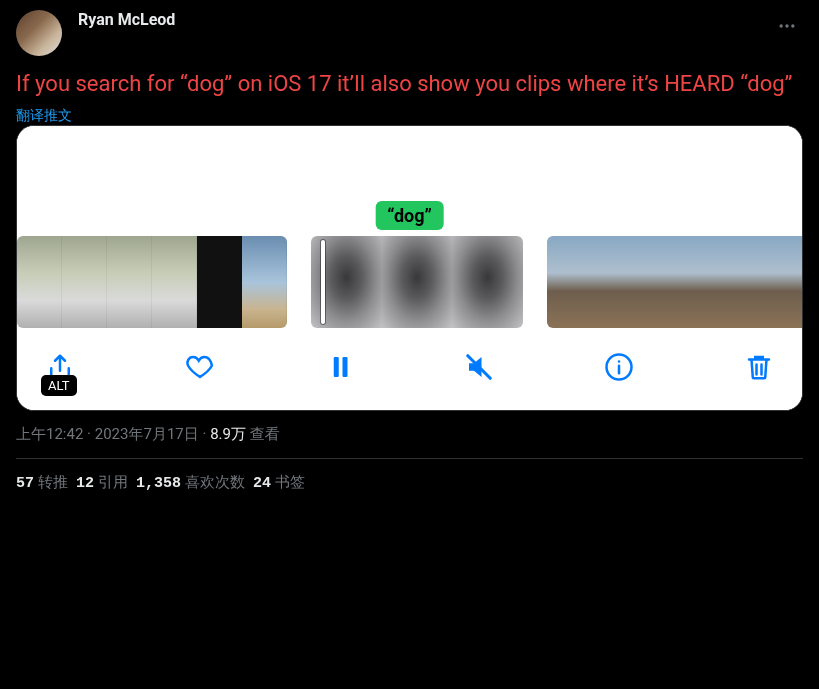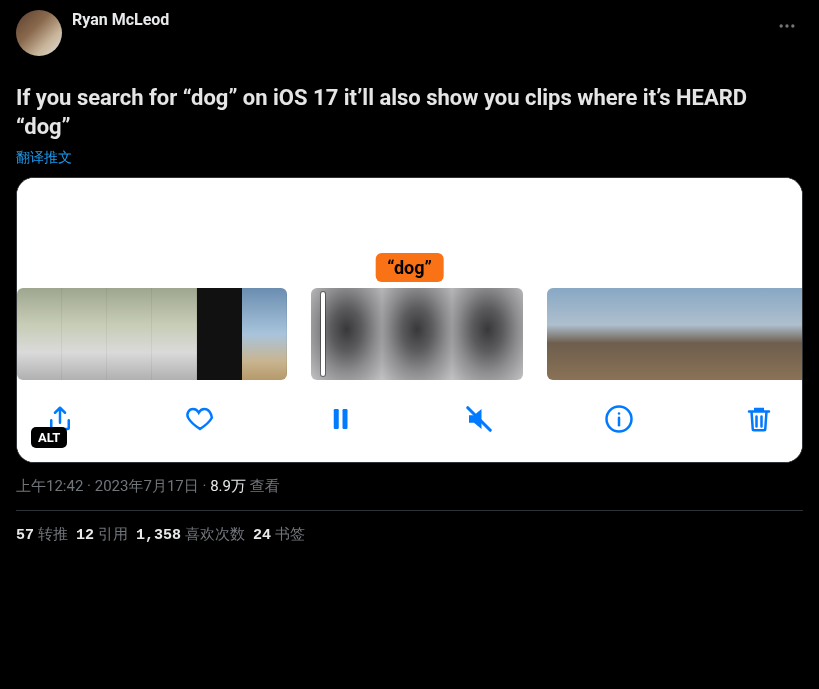--- a/index.html
+++ b/index.html
@@ -5,40 +5,40 @@
   * { box-sizing: border-box; margin: 0; padding: 0; }
   body {
     background: #000;
     color: #e7e9ea;
     font-family: -apple-system, BlinkMacSystemFont, "Segoe UI", Roboto, Helvetica, Arial, sans-serif;
     width: 819px;
     height: 689px;
     overflow: hidden;
     padding: 10px 16px;
   }
-  .header { display: flex; align-items: flex-start; gap: 10px; }
+  .header { display: flex; align-items: flex-start; gap: 16px; }
   .avatar {
     width: 46px; height: 46px; border-radius: 50%;
     background: linear-gradient(135deg,#5a3e2e 0%,#8a6a4e 40%,#c8b49a 70%,#dedede 100%);
     flex: none;
   }
   .name-block { flex: 1; }
   .display-name { font-weight: 700; font-size: 16px; color: #e7e9ea; }
   .handle { color: #71767b; font-size: 15px; }
   .more-btn { color: #71767b; padding: 6px; cursor: pointer; }
-  .tweet-text { font-size: 22px; line-height: 1.3; margin: 28px 0 6px; color: #e5e5e5; font-weight: 700; }
-  .translate-link { color: #1d9bf0; font-size: 14px; cursor: pointer; display: inline-block; margin-bottom: 10px; }
+  .tweet-text { font-size: 22px; line-height: 1.3; margin: 14px 0 6px; color: #ef4444; font-weight: 400; }
+  .translate-link { color: #1d9bf0; font-size: 14px; cursor: pointer; display: inline-block; margin-bottom: 0; }
   .media-card {
     background: #fff; border-radius: 18px; overflow: hidden; width: 100%;
     border: 1px solid #2f3336; position: relative;
   }
   .white-space { height: 110px; background: #fff; position: relative; }
   .dog-label {
     position: absolute; left: 50%; transform: translateX(-50%); bottom: 6px;
-    background: #f97316; color: #000; font-weight: 700; font-size: 18px;
+    background: #22c55e; color: #000; font-weight: 700; font-size: 18px;
     padding: 4px 12px; border-radius: 6px;
   }
   .tick { position:absolute; bottom:-6px; left:50%; transform:translateX(18px); width:20px; height:6px; background:#ffcc00; border-radius:2px;}
   .timeline { display: flex; gap: 24px; padding: 0 0 12px; background: #fff; height: 96px; align-items:stretch;}
   .clip-group { display: flex; height: 92px; border-radius: 6px; overflow: hidden; }
   .clip-group.g1 { flex: 0 0 270px; }
   .clip-group.g2 { flex: 0 0 212px; position:relative;}
   .clip-group.g3 { flex: 0 0 260px; }
   .frame { flex: 1; background-size: cover; background-position: center; }
   .g1 .frame { background: linear-gradient(180deg,#9fa68f 0%,#c7cdb6 40%,#dadada 70%,#b0b0b0 100%); border-right:1px solid rgba(0,0,0,0.05);}
@@ -47,22 +47,22 @@
   .g2 .frame { background: radial-gradient(ellipse at 50% 45%, #38383a 0%, #5b5b5e 30%, #8d8d90 60%, #c3c3c6 100%);}
   .g3 .frame { background: linear-gradient(180deg,#88a8c4 0%, #aebfce 40%, #6e5e4d 60%, #8a7256 100%);}
   .playhead { position:absolute; left:10px; top:4px; bottom:4px; width:4px; background:#fff; border-radius:3px; box-shadow:0 0 0 1px rgba(0,0,0,0.4);}
   .toolbar {
     display: flex; justify-content: space-between; align-items: center;
     padding: 18px 26px 26px; background: #fff;
   }
   .tool-btn { width: 34px; height: 34px; display:flex; align-items:center; justify-content:center; cursor:pointer; color:#007aff; }
   .tool-btn svg { width: 30px; height: 30px; stroke: #007aff; fill: none; stroke-width: 2; }
   .alt-badge {
-    position: absolute; left: 14px; bottom: 14px;
-    background: #000; color: #fff; font-size: 13px; font-weight: 700;
+    position: absolute; left: 24px; bottom: 14px;
+    background: #000; color: #fff; font-size: 13px; font-weight: 400;
     padding: 3px 7px; border-radius: 5px;
   }
   .meta-line { color: #71767b; font-size: 15px; margin-top: 14px; }
   .meta-line .views-count { color: #e7e9ea; font-weight: 400; }
   .divider { border-top: 1px solid #2f3336; margin: 14px 0; }
   .stats { display: flex; gap: 8px; font-size: 15px; color: #71767b; font-family: Liberation Mono, monospace; }
   .stats b { color: #e7e9ea; font-weight: 700; margin-right: 4px; }
   .stat-item { cursor:pointer; }
 </style>
 </head>

